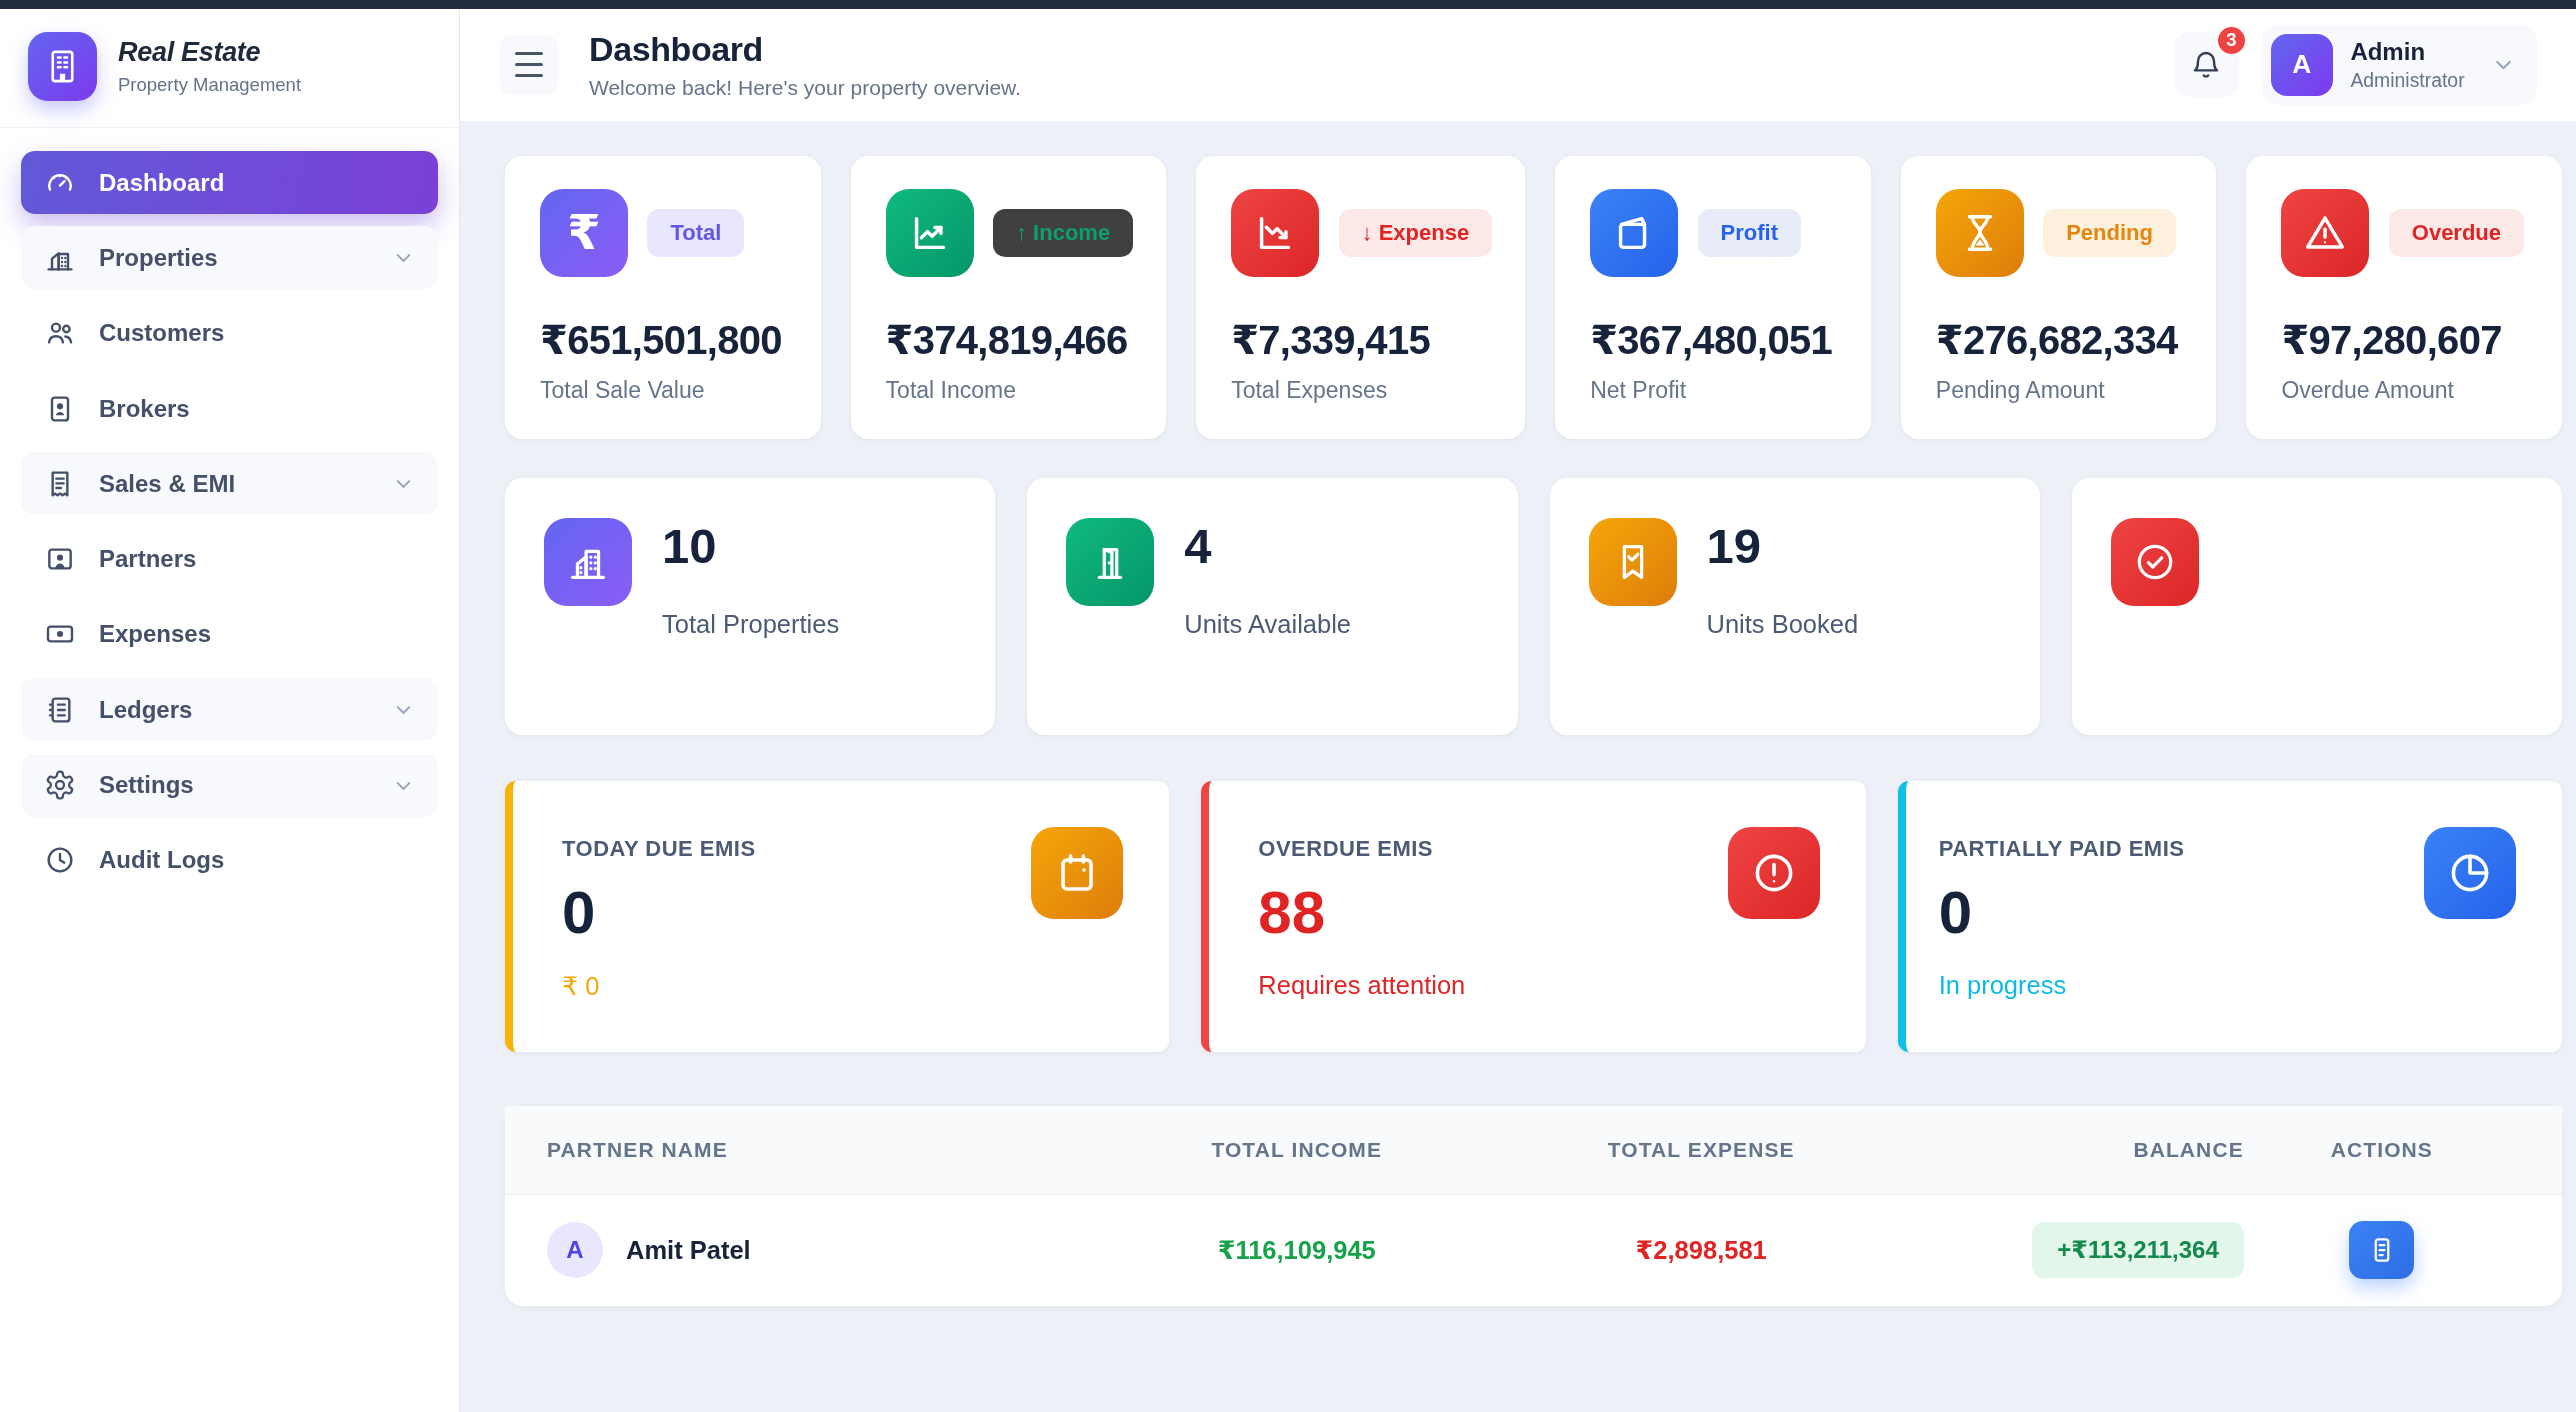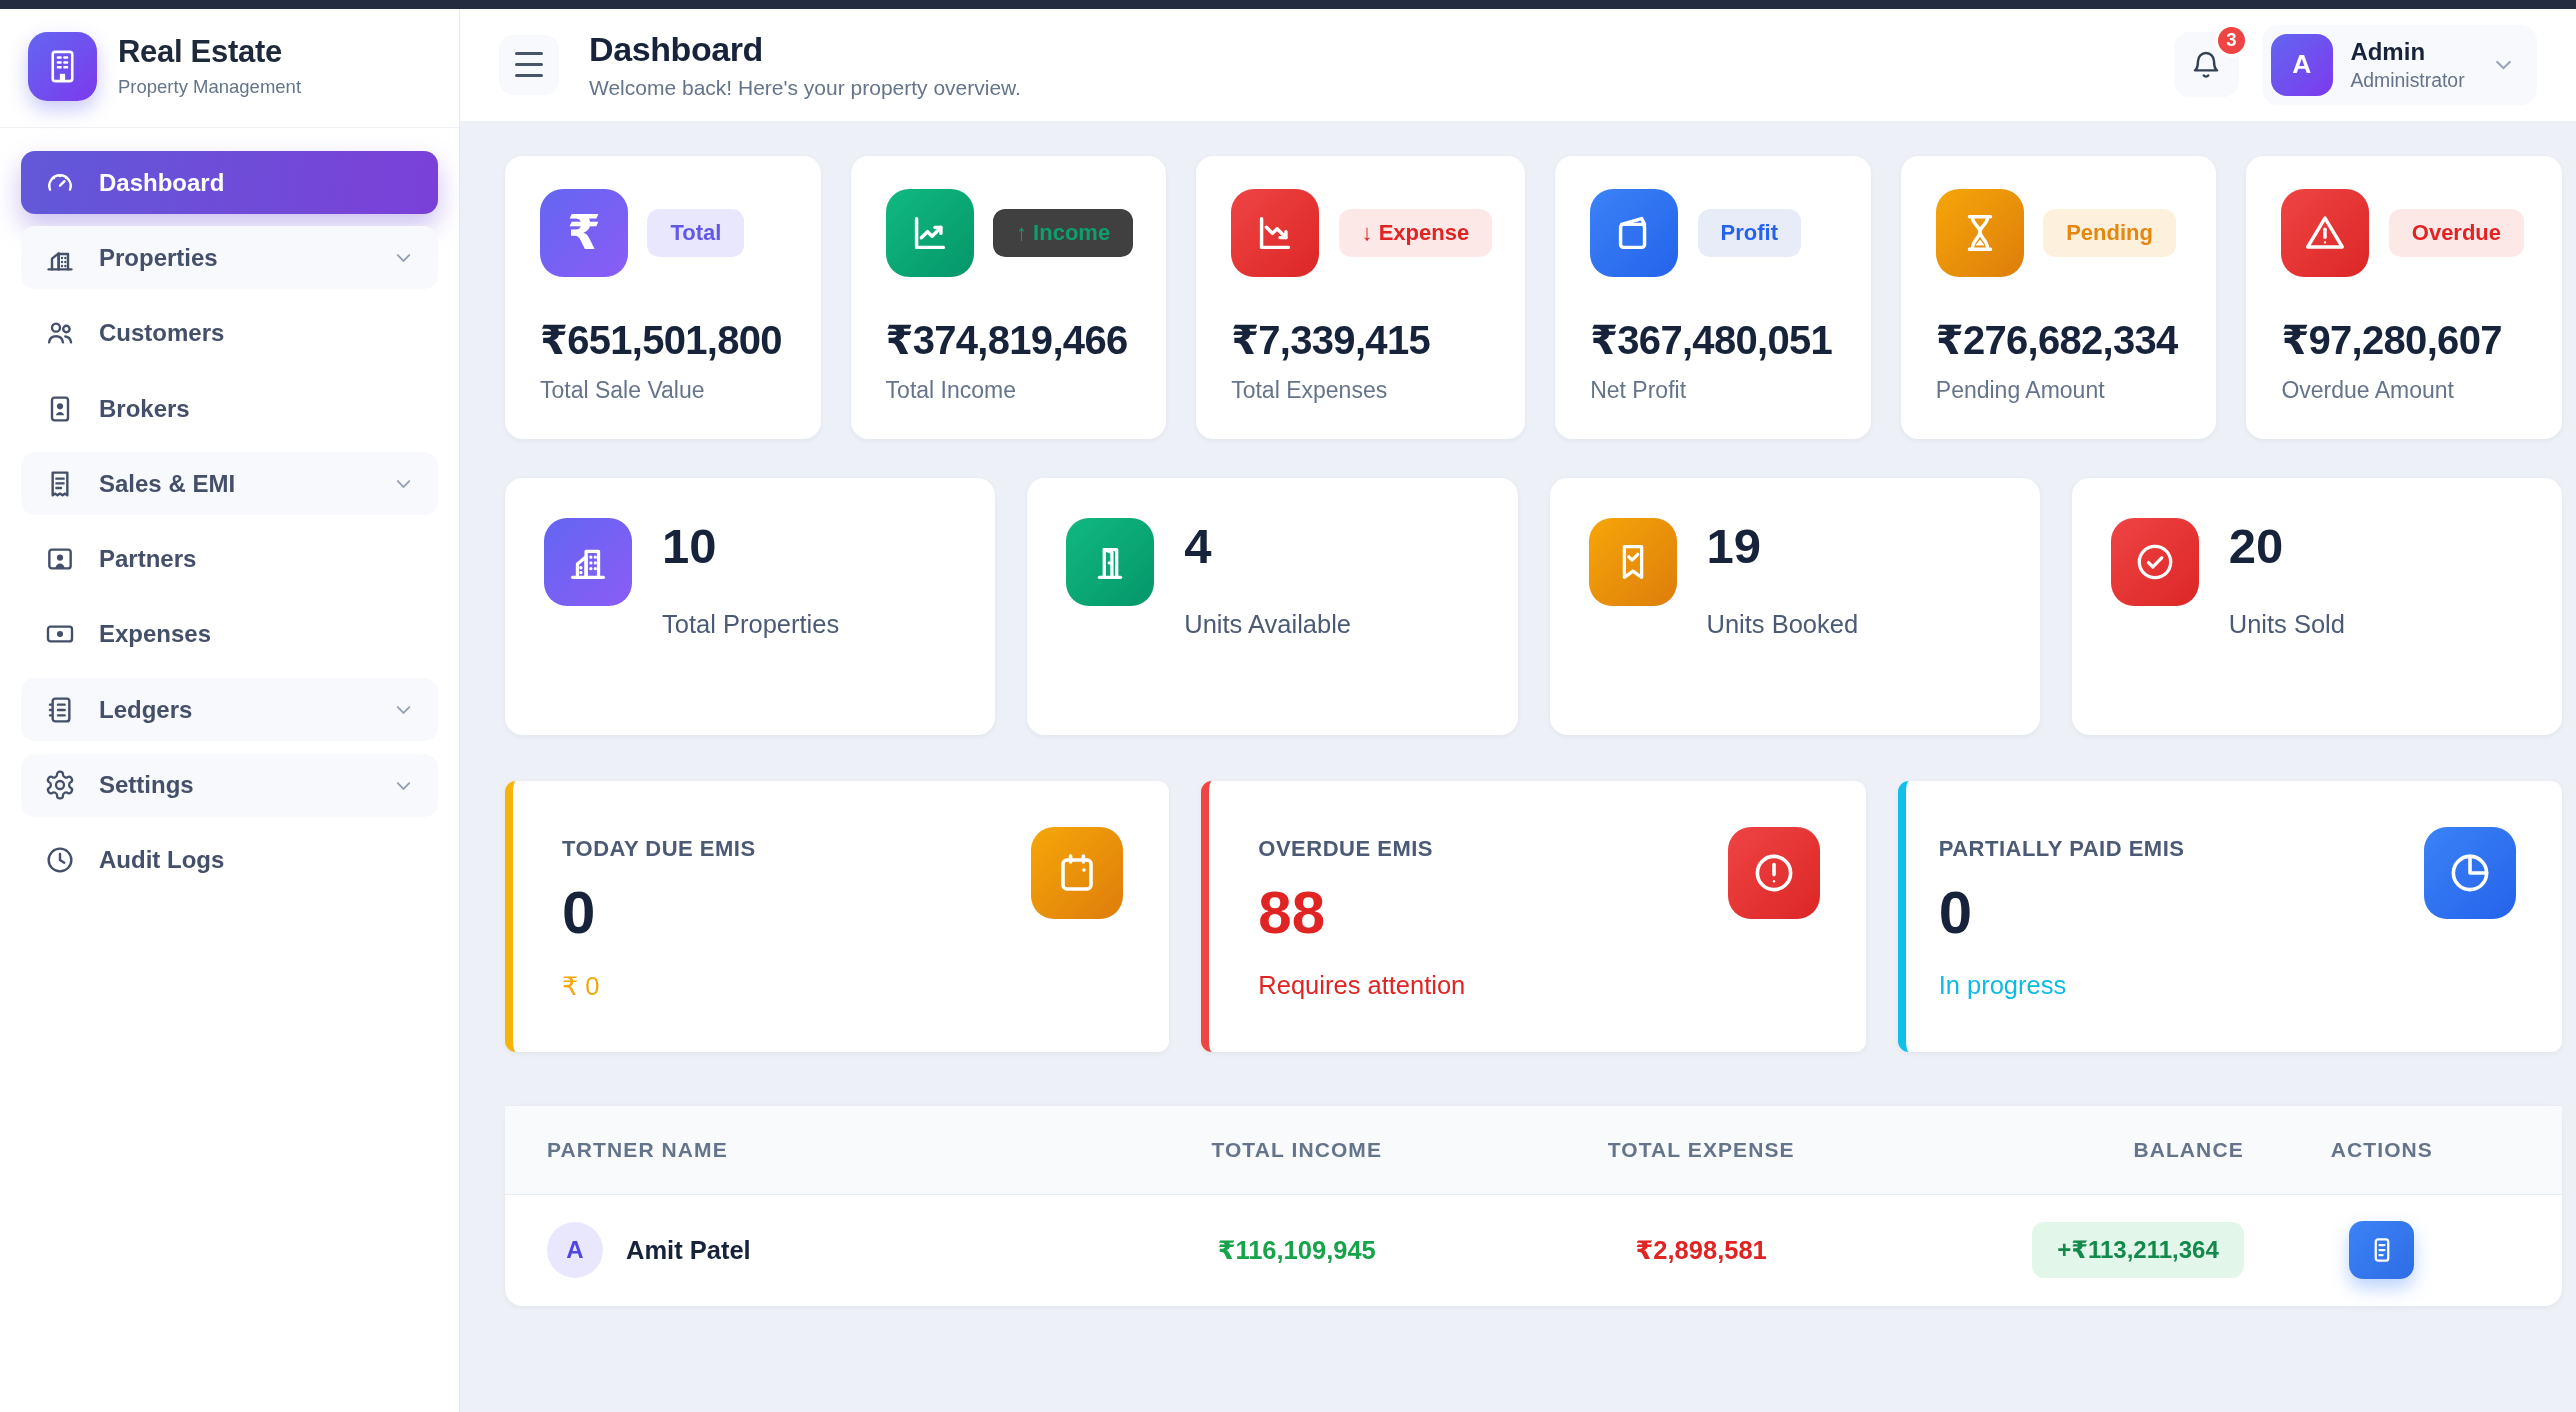--- a/index.html
+++ b/index.html
@@ -10,21 +10,21 @@
 
   
   .topstrip{position:absolute;left:0;top:0;width:100%;height:8.8px;background:#232d3f;}
 
   
   .sidebar{position:absolute;left:0;top:8.8px;bottom:0;width:460px;background:#ffffff;
     border-right:0.9px solid #e5e9f0;}
   .logo-row{display:flex;align-items:center;gap:21px;padding:23px 28px 26.4px 28px;border-bottom:0.9px solid #eef1f6;}
   .logo-badge{width:69px;height:69px;border-radius:19.4px;display:flex;align-items:center;justify-content:center;
     background:linear-gradient(135deg,#6366f1 0%,#7c3aed 100%);box-shadow:0 8.8px 19.4px rgba(99,102,241,.35);color:#fff;}
-  .logo-title{font-size:31px;font-weight:800;color:#1e293b;letter-spacing:-0.3px;}
+  .logo-title{font-size:27px;font-weight:800;color:#1e293b;letter-spacing:-0.3px;font-style:italic;}
   .logo-sub{font-size:18.5px;color:#64748b;margin-top:6.2px;}
   .nav{display:flex;flex-direction:column;gap:12.3px;padding:23px 21px;}
   .nav-item{display:flex;align-items:center;gap:23px;height:63px;border-radius:14px;padding:0 23px;
     font-size:24px;font-weight:600;color:#44506a;cursor:pointer;}
   .nav-item .nicon{color:#44506a;flex:0 0 auto;}
   .nav-item.soft{background:#f7f9fc;}
   .nav-item.active{background:linear-gradient(100deg,#6159d8 0%,#7b40d8 100%);color:#fff;
     box-shadow:0 12.3px 26.4px rgba(109,74,216,.35);}
   .nav-item.active .nicon{color:#fff;}
   .chev{margin-left:auto;color:#94a3b8;}
@@ -446,24 +446,20 @@
         </div>
       </div>
 
       <div class="count-card">
         <div class="sicon grad-red">
           <svg width="46" height="46" viewBox="0 0 24 24" fill="none" stroke="currentColor" stroke-width="1.7" stroke-linecap="round" stroke-linejoin="round">
             <circle cx="12" cy="12" r="8.2"></circle>
               <path d="M8.6 12.3l2.3 2.3 4.6-4.8"></path>
           </svg>
         </div>
-        <div class="count-text">
-          <div class="count-value">20</div>
-          <div class="count-label">Units Sold</div>
-        </div>
       </div>
     </section>
 
     <section class="emi-row">
       <div class="emi-card acc-amber">
         <div class="emi-title">TODAY DUE EMIS</div>
         <div class="emi-value">0</div>
         <div class="emi-sub amber">₹ 0</div>
         <div class="emi-icon grad-amber">
           <svg width="48" height="48" viewBox="0 0 24 24" fill="none" stroke="currentColor" stroke-width="1.8" stroke-linecap="round">

